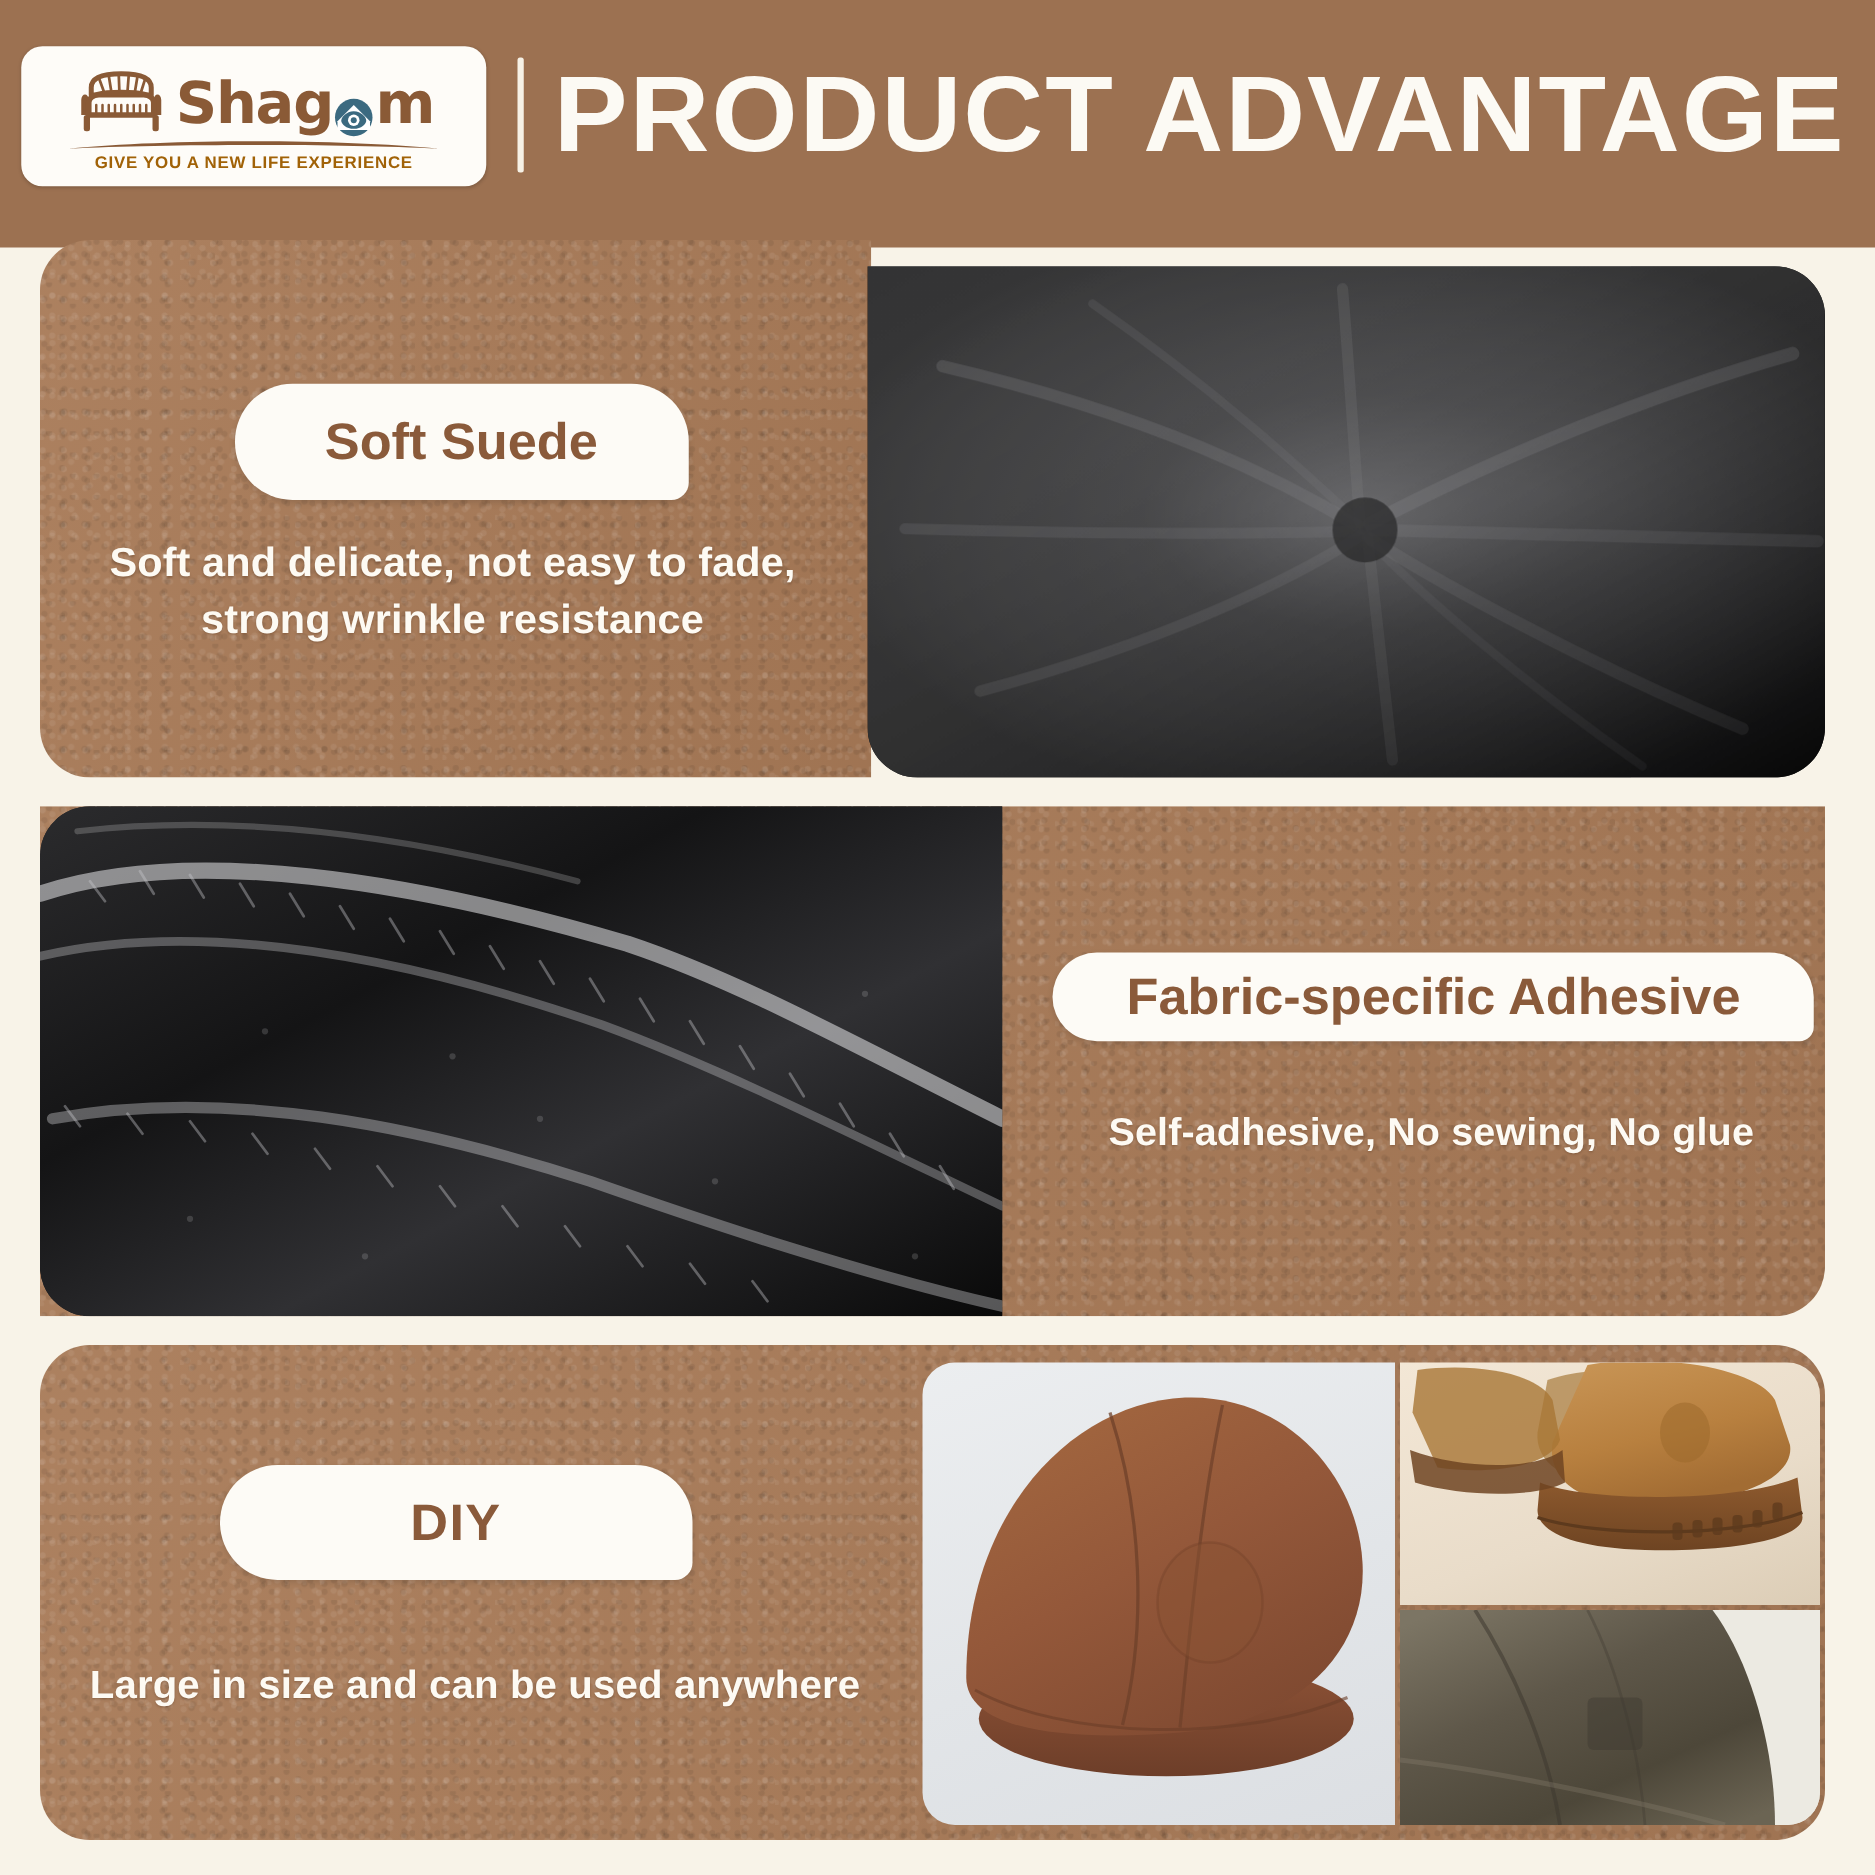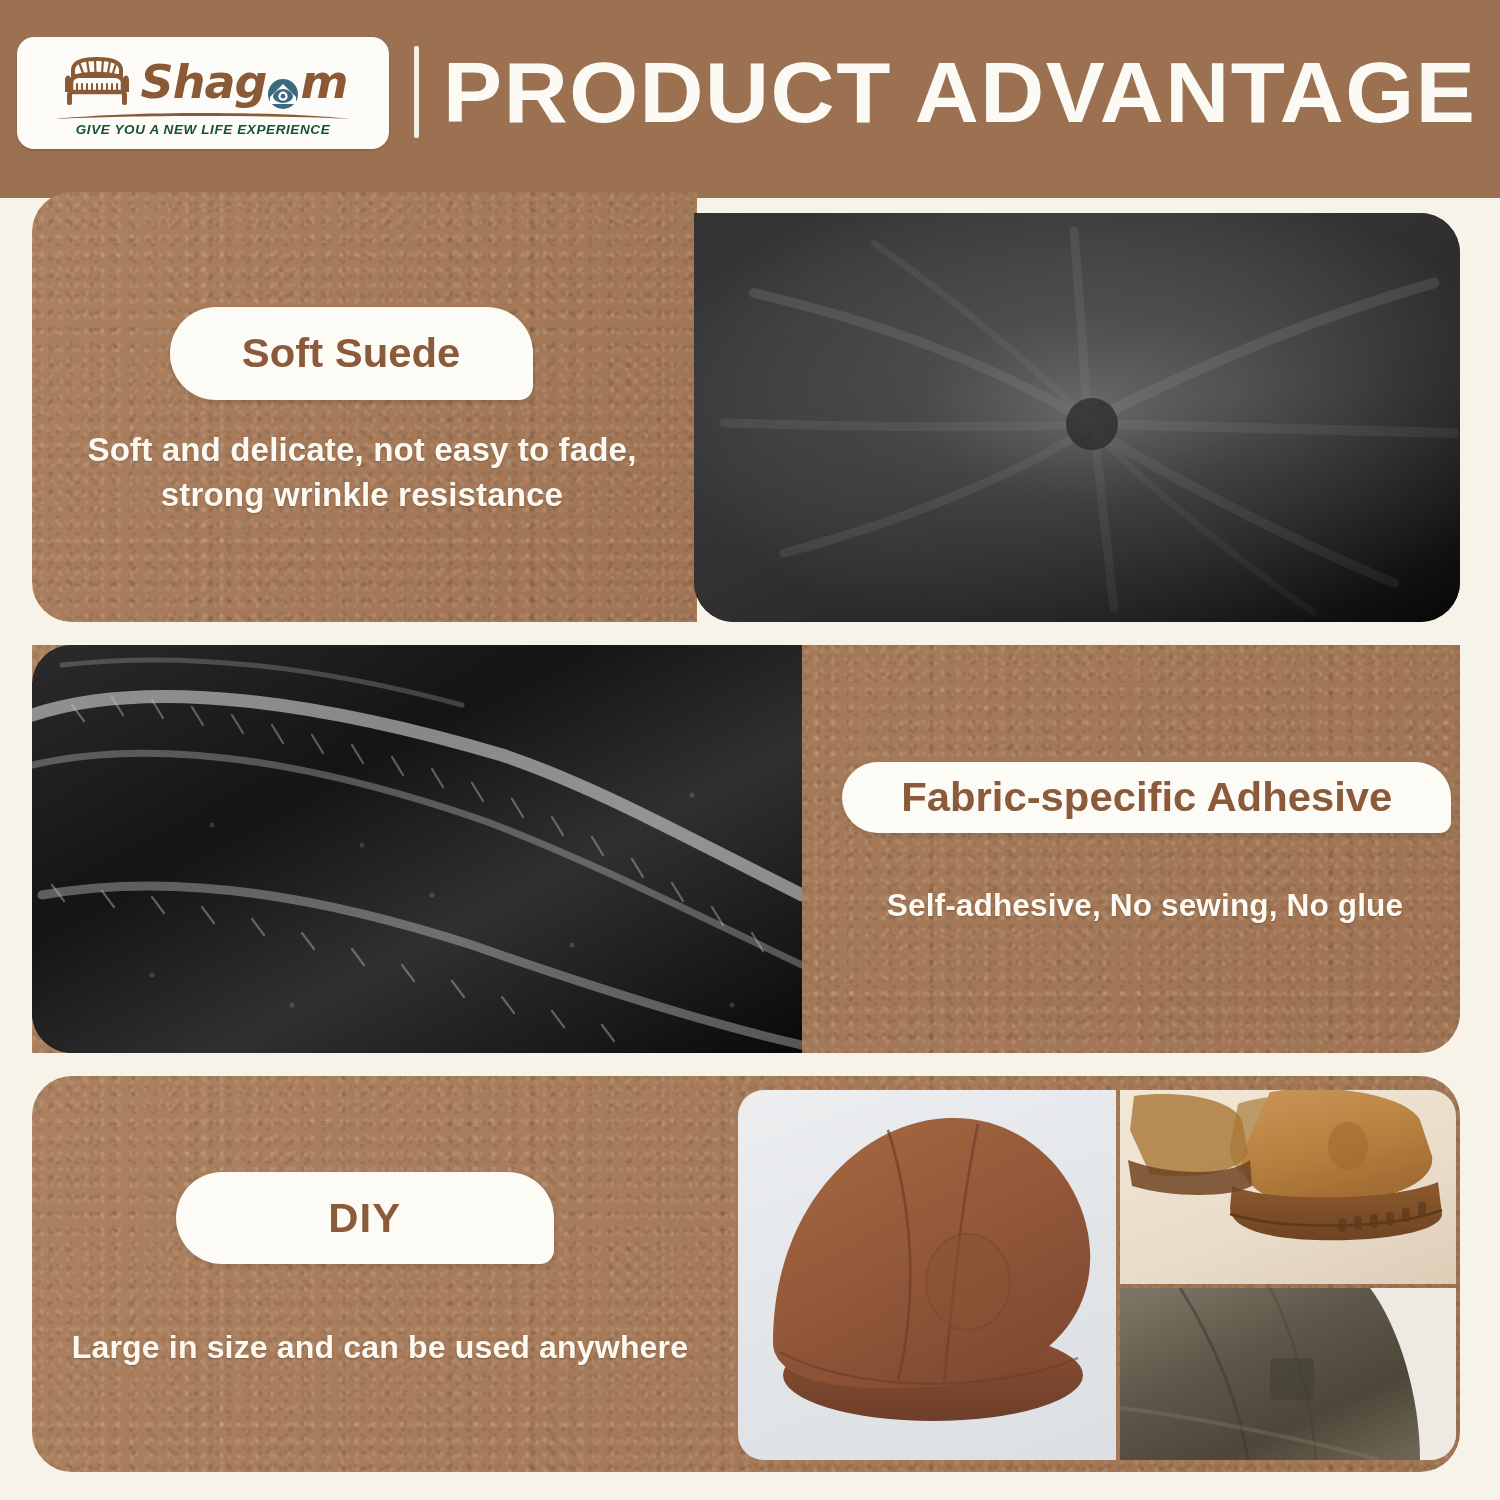--- a/index.html
+++ b/index.html
@@ -18,35 +18,34 @@
     display:flex; align-items:flex-start;
   }
   .logo-plate {
     position:absolute; left:17px; top:37px;
     width:372px; height:112px;
     background:#FEFCF8;
     border-radius:17px;
     display:flex; flex-direction:column;
     align-items:center; justify-content:center;
     box-shadow:0 1px 3px rgba(0,0,0,.18);
-    font-style:italic;
   }
   .logo-row { display:flex; align-items:center; gap:6px; height:62px; margin-top:2px; }
   .sofa-icon { width:76px; height:56px; display:block; }
   .wordmark {
     font-family:"DejaVu Sans", sans-serif;
     font-size:46px; font-weight:bold; letter-spacing:-1px;
     color:#8A5A36; line-height:1; display:flex; align-items:center;
   }
   .wm-eye { display:inline-block; width:32px; height:32px; margin:0 1px; position:relative; top:5px;}
   .logo-swoosh { width:300px; height:10px; margin-top:-2px; }
   .tagline {
     font-family:"Liberation Sans", sans-serif;
     font-size:13.5px; font-weight:bold; letter-spacing:.6px;
-    color:#14532d; margin-top:1px;
+    color:#a16207; margin-top:1px;
   }
   .header-divider {
     position:absolute; left:414px; top:46px; width:5px; height:92px;
     background:#F6F1E6; border-radius:2px;
   }
   .header-title {
     position:absolute; left:443px; top:40px;
     font-family:"Liberation Sans Narrow","Liberation Sans", sans-serif;
     font-size:86px; font-weight:bold; color:#FCFAF4;
     letter-spacing:1.5px; line-height:104px;
@@ -84,21 +83,21 @@
     color:#FDFAF3; font-weight:bold; text-align:center;
     font-family:"Liberation Sans Narrow","Liberation Sans", sans-serif;
     line-height:1.38; letter-spacing:.1px;
     text-shadow:0 1px 2px rgba(60,30,10,.30);
     transform:scaleX(1.02);
   }
 
   
   #row1-card { position:absolute; left:32px; top:192px; width:665px; height:430px;
                border-radius:40px 0 0 40px; }
-  #row1-pill { position:absolute; left:170px; top:307px; width:363px; height:93px;
+  #row1-pill { position:absolute; left:188px; top:307px; width:363px; height:93px;
                border-radius:46px 46px 14px 46px; }
   #row1-pill .pill-text { font-size:41px; }
   #row1-desc { position:absolute; left:52px; top:428px; width:620px; font-size:32.5px; }
   #row1-photo {
     position:absolute; left:694px; top:213px; width:766px; height:409px;
     border-radius:0 40px 40px 40px; overflow:hidden;
     background:
       radial-gradient(ellipse 52% 46% at 70% 44%, #4a4a4c 0%, #2e2e30 42%, #131314 100%),
       linear-gradient(132deg,#1b1b1c 0%,#38383a 30%,#202022 56%,#3e3e41 76%,#161617 100%);
   }

